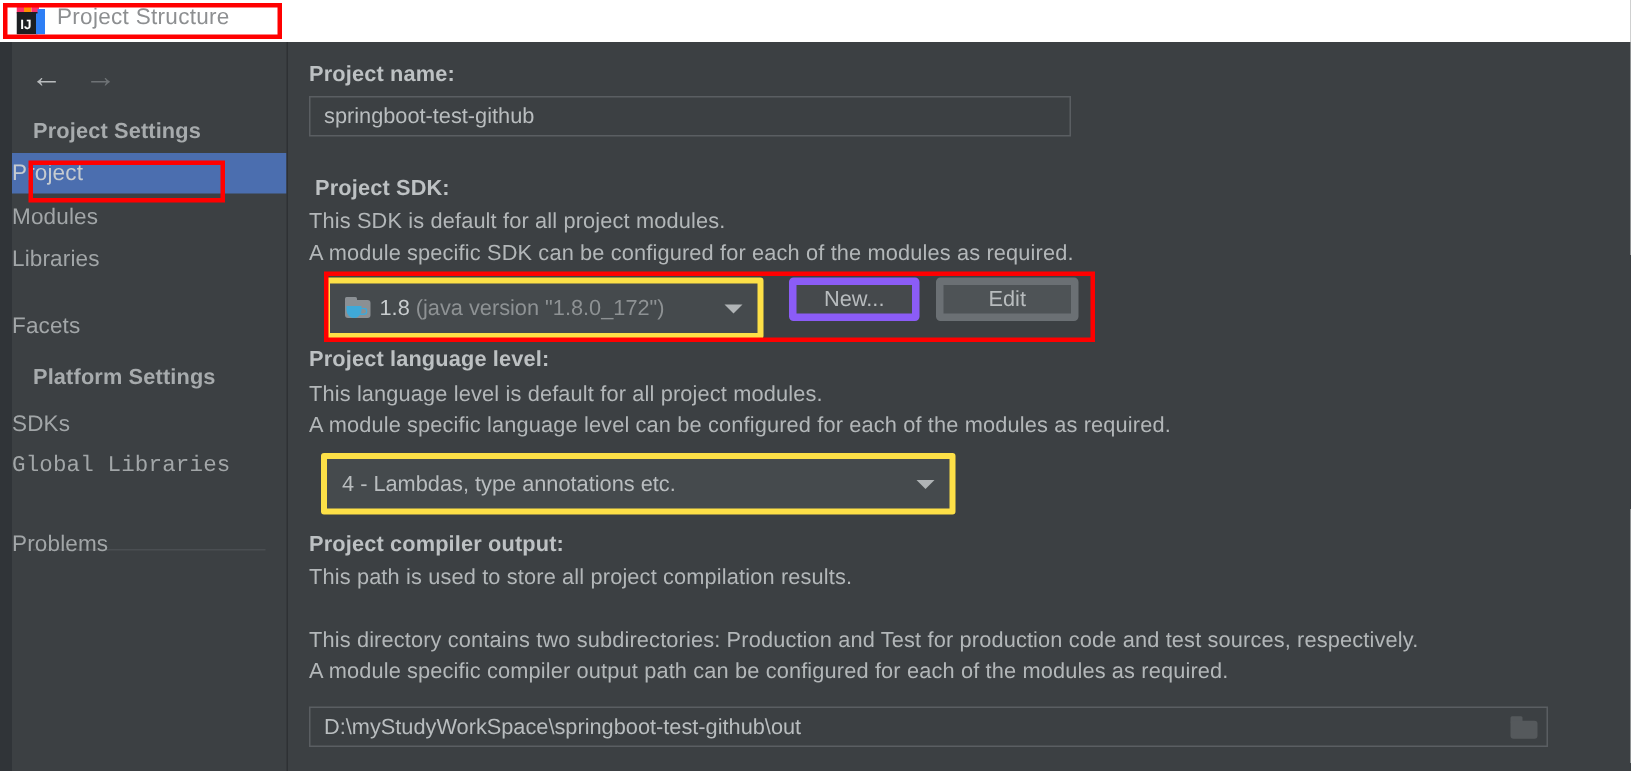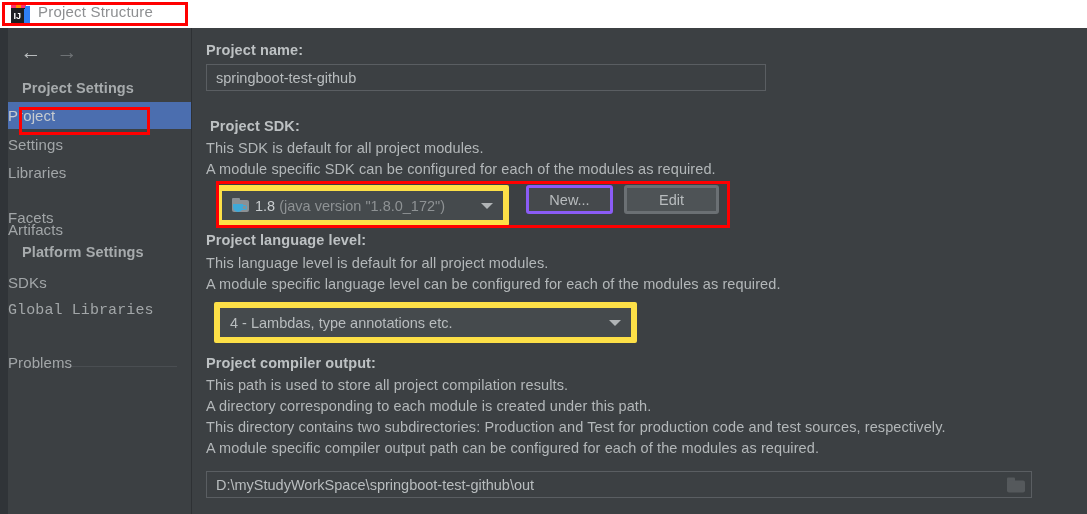--- a/index.html
+++ b/index.html
@@ -98,21 +98,21 @@
     background: #3c4043; border: 1px solid #5a5e62;
     display: flex; align-items: center;
   }
   .field .val {
     padding-left: 9px; font-size: 14.5px; color: #b9bdbf;
     white-space: nowrap; overflow: hidden;
   }
 
   .combo {
     position: absolute; height: 41px;
-    background: #454a4d; border: 6px solid #fde047; border-radius: 2px;
+    background: #454a4d; border: 4px solid #fde047; border-radius: 2px;
     display: flex; align-items: center;
   }
   .combo .caret {
     position: absolute; right: 10px; top: 50%; transform: translateY(-50%);
     width: 0; height: 0;
     border-left: 6px solid transparent; border-right: 6px solid transparent;
     border-top: 6px solid #b0b4b6;
   }
   .combo .txt { font-size: 14.5px; color: #b9bdbf; white-space: nowrap; }
 
@@ -134,21 +134,21 @@
   }
   .sdk-icon .handle {
     position: absolute; left: 10px; top: 7px; width: 5px; height: 5px;
     border: 1.5px solid #3fa9d8; border-left: none; border-radius: 0 4px 4px 0;
   }
   .sdk-ver { font-size: 14.5px; color: #c9cdcf; }
   .sdk-sub { font-size: 14.5px; color: #8e9294; margin-left: 4px; }
 
   .btn {
     position: absolute; height: 29px;
-    border: 3px solid #8b5cf6; border-radius: 3px;
+    border: 5px solid #8b5cf6; border-radius: 3px;
     background: #45494c;
     display: flex; align-items: center; justify-content: center;
     font-size: 14.5px; color: #b8bcbe;
   }
   .btn.hl { background: #4e5356; border-color: #6b7074; }
 
   .folder-btn {
     position: absolute; right: 6px; top: 50%; transform: translateY(-50%);
     width: 18px; height: 15px;
   }
@@ -199,31 +199,28 @@
         <div class="nav-arrow nav-back">←</div>
         <div class="nav-arrow nav-fwd">→</div>
       </div>
 
       <div class="sb-section" style="top:52px;">Project Settings</div>
 
       <div class="sb-item selected" style="top:74px;">
         <span>Project</span>
       </div>
       <div class="sb-item" style="top:103px;">
-        <span>Settings</span>
+        <span>Modules</span>
       </div>
       <div class="sb-item" style="top:131px;">
         <span>Libraries</span>
       </div>
       <div class="sb-item" style="top:176px;">
         <span>Facets</span>
       </div>
-      <div class="sb-item" style="top:188px;">
-        <span>Artifacts</span>
-      </div>
 
       <div class="sb-section" style="top:216px;">Platform Settings</div>
 
       <div class="sb-item" style="top:241px;">
         <span>SDKs</span>
       </div>
       <div class="sb-item" style="top:269px;font-family:Liberation Mono, monospace;">
         <span>Global Libraries</span>
       </div>
 
@@ -231,21 +228,21 @@
 
       <div class="sb-item" style="top:321px;">
         <span>Problems</span>
       </div>
     </div>
     <div class="sidebar-divider-right"></div>
 
     <div class="content">
 
       <div class="lbl-bold" style="left:14px; top:14px;">Project name:</div>
-      <div class="field" style="left:14px; top:36px; width:560px;">
+      <div class="field" style="left:14px; top:36px; width:508px;">
         <div class="val">springboot-test-github</div>
       </div>
 
       <div class="lbl-bold" style="left:18px; top:90px;">Project SDK:</div>
       <div class="lbl" style="left:14px; top:112px;">This SDK is default for all project modules.</div>
       <div class="lbl" style="left:14px; top:133px;">A module specific SDK can be configured for each of the modules as required.</div>
 
       <div class="combo" style="left:24px; top:157px; width:293px;">
         <div class="sdk-icon">
           <div class="tab"></div>
@@ -265,21 +262,20 @@
       <div class="lbl" style="left:14px; top:227px;">This language level is default for all project modules.</div>
       <div class="lbl" style="left:14px; top:248px;">A module specific language level can be configured for each of the modules as required.</div>
 
       <div class="combo" style="left:22px; top:274px; width:423px;">
         <span class="txt" style="padding-left:10px;">4 - Lambdas, type annotations etc.</span>
         <div class="caret"></div>
       </div>
 
       <div class="lbl-bold" style="left:14px; top:327px;">Project compiler output:</div>
       <div class="lbl" style="left:14px; top:349px;">This path is used to store all project compilation results.</div>
-      <div class="lbl" style="left:14px; top:370px;">A directory corresponding to each module is created under this path.</div>
       <div class="lbl" style="left:14px; top:391px;">This directory contains two subdirectories: Production and Test for production code and test sources, respectively.</div>
       <div class="lbl" style="left:14px; top:412px;">A module specific compiler output path can be configured for each of the modules as required.</div>
 
       <div class="field" style="left:14px; top:443px; width:826px;">
         <div class="val">D:\myStudyWorkSpace\springboot-test-github\out</div>
         <div class="folder-btn">
           <div class="fb-tab"></div>
           <div class="fb-body"></div>
         </div>
       </div>

